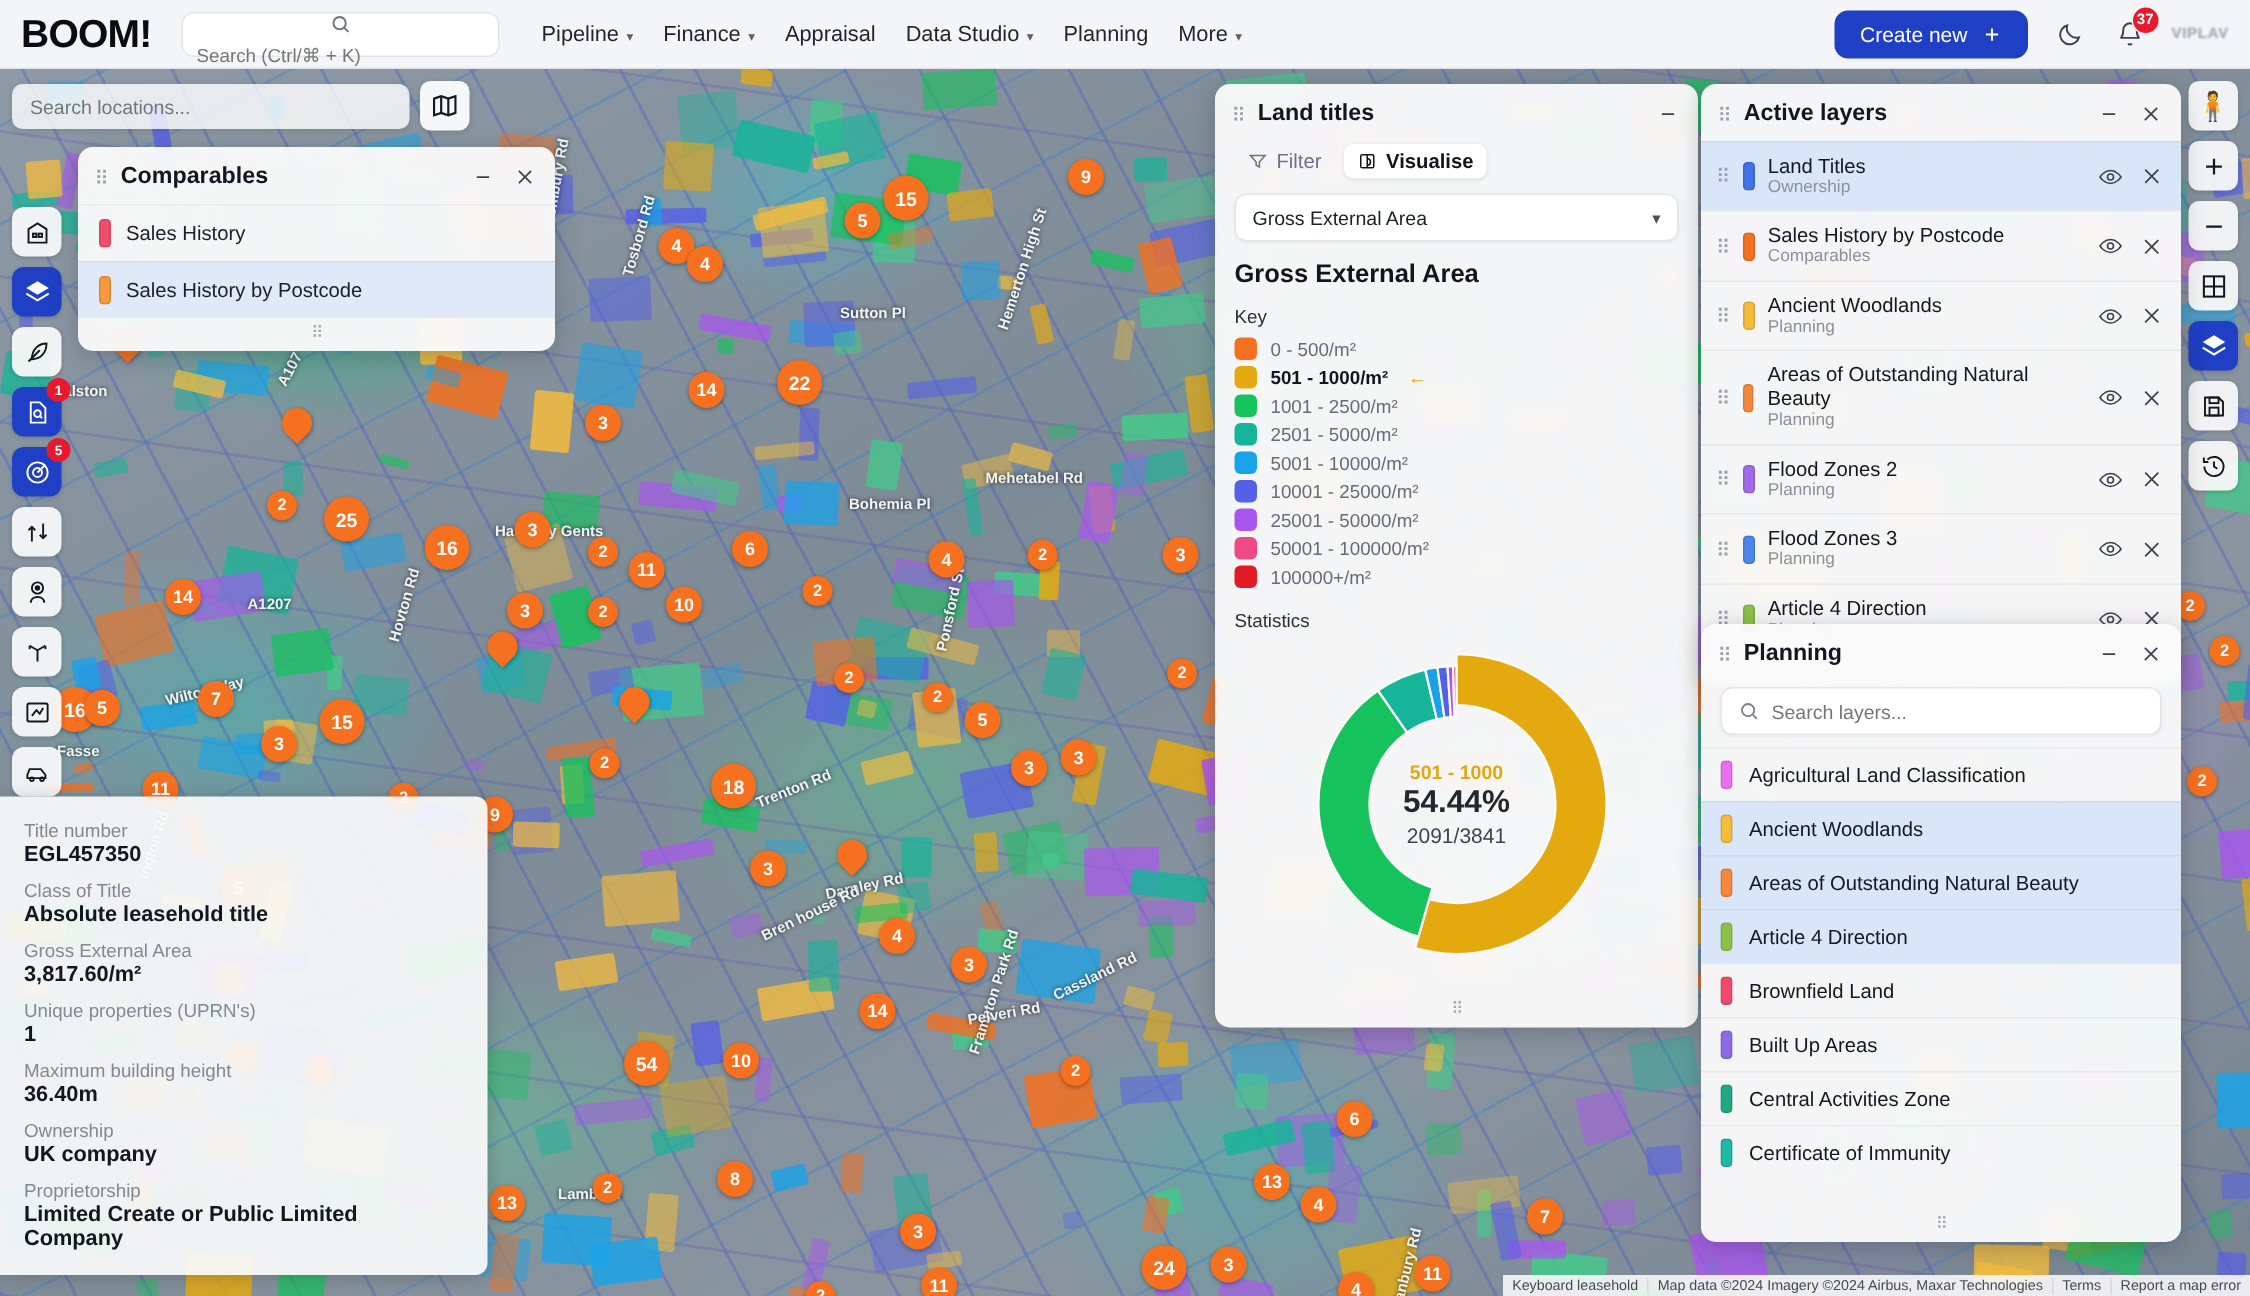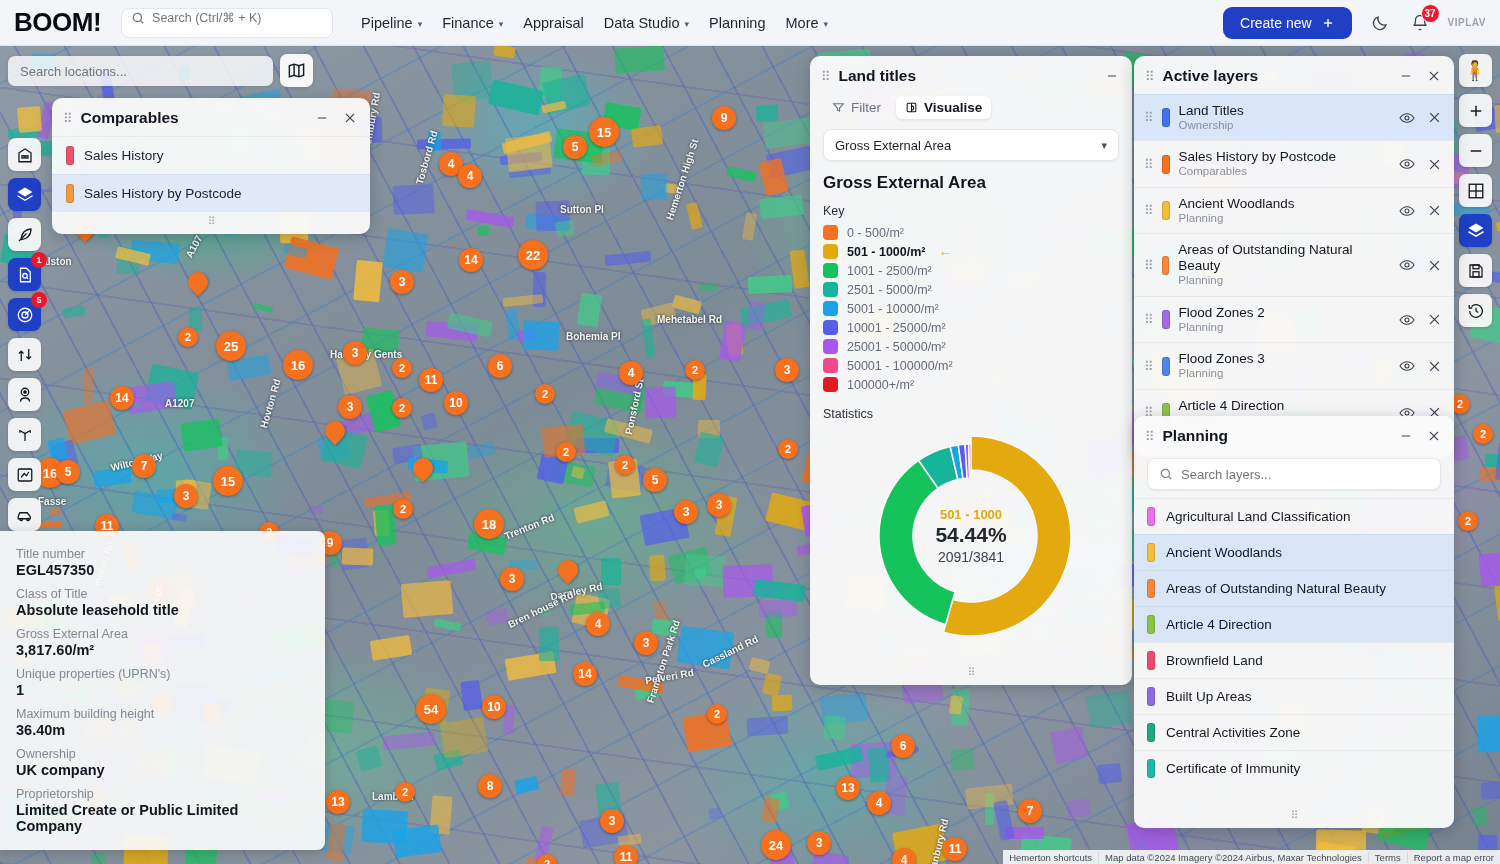--- a/index.html
+++ b/index.html
@@ -16,22 +16,22 @@
     position:absolute; top:0; left:0; width:1500px; height:46px;
     background:#f4f5f8; display:flex; align-items:center; z-index:60;
     border-bottom:1px solid #e2e4ea;
   }
   .logo {
     font-weight:800; font-size:26px; letter-spacing:-0.5px;
     color:#0b0b12; margin-left:14px; font-family:"Liberation Sans",sans-serif;
   }
   .hdr-search {
     margin-left:20px; width:212px; height:30px; background:#fff;
-    border:1px solid #e3e5ec; border-radius:8px; display:flex; align-items:flex-end;
-    padding:12px 9px; gap:7px;
+    border:1px solid #e3e5ec; border-radius:8px; display:flex; align-items:center;
+    padding:0 9px; gap:7px;flex-direction:column;
   }
   .hdr-search input {
     border:none; outline:none; font-size:12.5px; color:#6b7280;
     background:transparent; width:100%; font-family:"Liberation Sans",sans-serif;
   }
   .nav { display:flex; align-items:center; margin-left:28px; gap:20px; }
   .nav-item {
     display:flex; align-items:center; gap:5px; font-size:14.5px;
     color:#1f2430; cursor:pointer; white-space:nowrap;
   }
@@ -998,21 +998,21 @@
       <div class="rtool">
         <svg width="18" height="18" viewBox="0 0 24 24" fill="none" stroke="currentColor" stroke-width="1.7">
           <path d="M3.5 12a8.5 8.5 0 1 0 2.6-6.1"></path>
             <path d="M3 4v4h4"></path>
             <path d="M12 7.5V12l3 2"></path>
         </svg>
       </div>
     </div>
 
     <div class="attrib">
-      <span>Hemerton shortcuts</span>
+      <span>Keyboard leasehold</span>
       <span>Map data ©2024 Imagery ©2024 Airbus, Maxar Technologies</span>
       <span>Terms</span>
       <span>Report a map error</span>
     </div>
   </div>
 
   <div class="panel" id="comparables">
     <div class="p-head">
       <span class="grip">⠿</span>
       <span class="p-title">Comparables</span>

